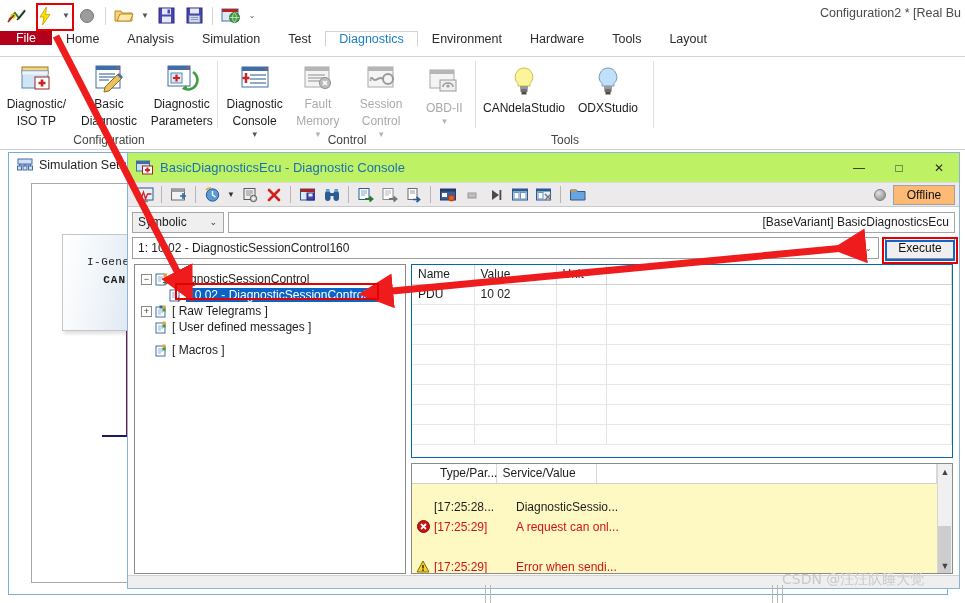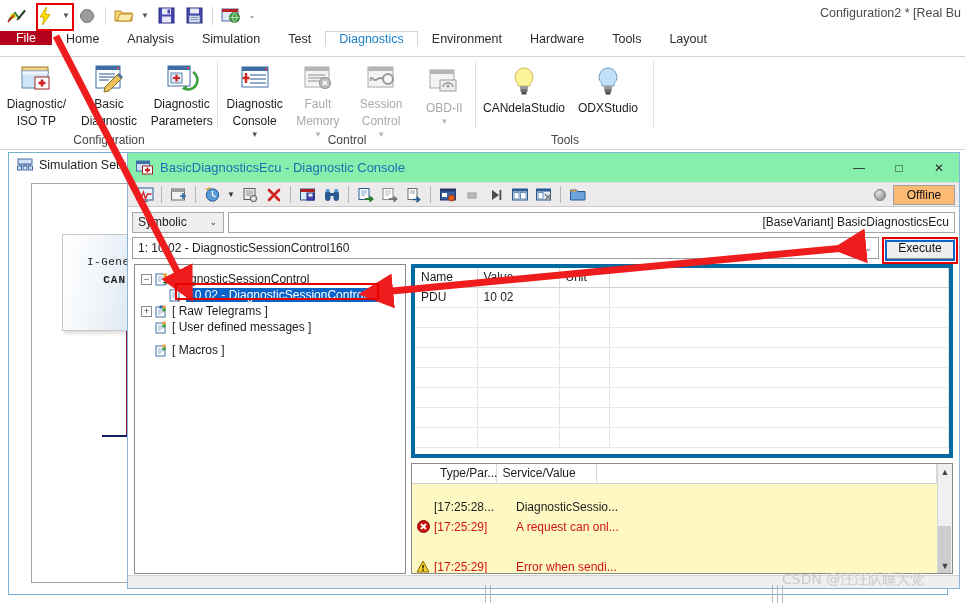--- a/index.html
+++ b/index.html
@@ -100,21 +100,21 @@
   .ecu-node .l2 { margin-top:6px; font-weight:bold; letter-spacing:1px; }
   .bus-v { position:absolute; background:#8b1430; }
   .bus-h { position:absolute; background:#1a1a5e; }
 
   
   .dlg {
     position:absolute; left:127px; top:152px; width:833px; height:437px;
     background:#ffffff; border:1px solid #8ab4d8;
   }
   .dlg-title {
-    position:absolute; left:0; top:0; right:0; height:29px; background:#86efac;
+    position:absolute; left:0; top:0; right:0; height:29px; background:#bef264;
     display:flex; align-items:center; padding-left:8px; gap:7px;
   }
   .dlg-title .t { font-size:13px; color:#1a6fb5; white-space:nowrap; }
   .winbtns { position:absolute; right:0; top:0; height:29px; display:flex; }
   .winbtn { width:40px; height:29px; display:flex; align-items:center; justify-content:center; color:#2b2b2b; }
 
   .dlg-toolbar {
     position:absolute; left:0; top:29px; right:0; height:25px;
     background:#eceaea; border-top:1px solid #dcdcdc; border-bottom:1px solid #c9c9c9;
     display:flex; align-items:center; padding-left:5px; gap:1px;
@@ -170,21 +170,21 @@
     display:flex; align-items:center; justify-content:center;
     font-size:9px; line-height:9px; color:#333; margin-right:3px; flex:0 0 auto;
   }
   .tnode .expander.blank { border:none; background:transparent; }
   .tnode .dots { width:11px; margin-right:3px; }
   .tnode .lbl { margin-left:4px; }
   .tnode.selected .lbl { background:#0a64c8; color:#ffffff; padding:0 2px; }
 
   .grid-panel {
     position:absolute; left:283px; top:111px; right:6px; height:194px;
-    background:#ffffff; border:4px solid #0369a1; overflow:hidden;
+    background:#ffffff; border:1px solid #0369a1; overflow:hidden;
   }
   .log-panel {
     position:absolute; left:283px; top:310px; right:6px; bottom:14px;
     background:#fef9c3; border:1px solid #8a8a8a; overflow:hidden;
   }
   .gridtable { width:100%; border-collapse:collapse; table-layout:fixed; }
   .gridtable th {
     font-weight:normal; font-size:12px; text-align:left; height:19px;
     border-right:1px solid #d8d8d8; border-bottom:1px solid #d0d0d0;
     padding-left:6px; background:#ffffff; color:#1c1c1c;

